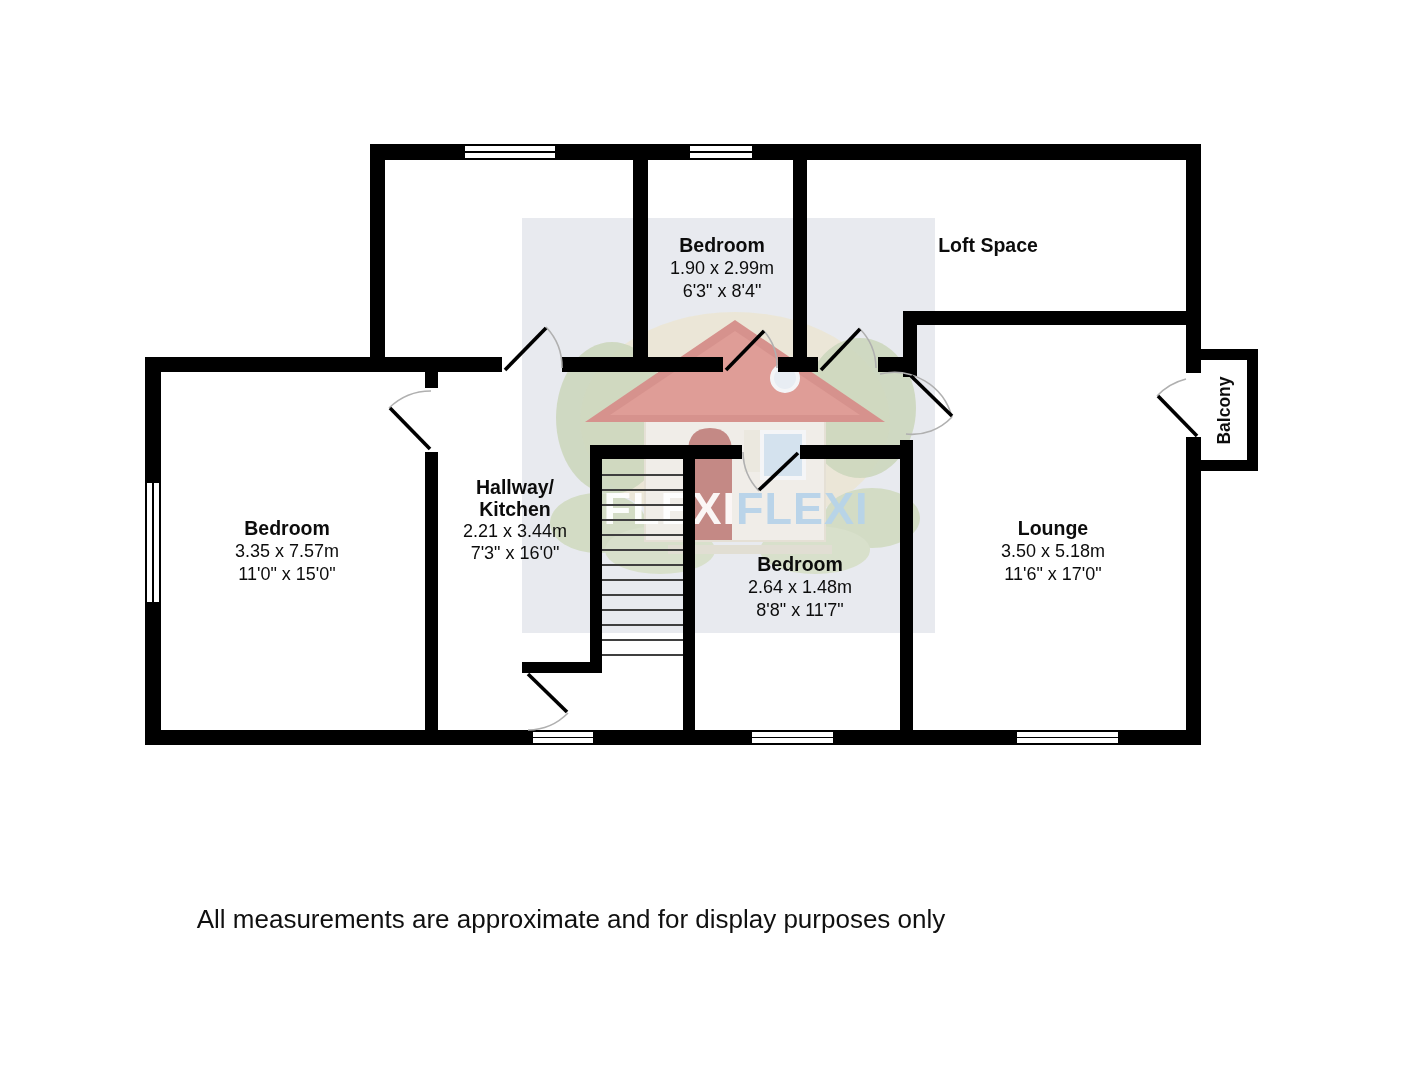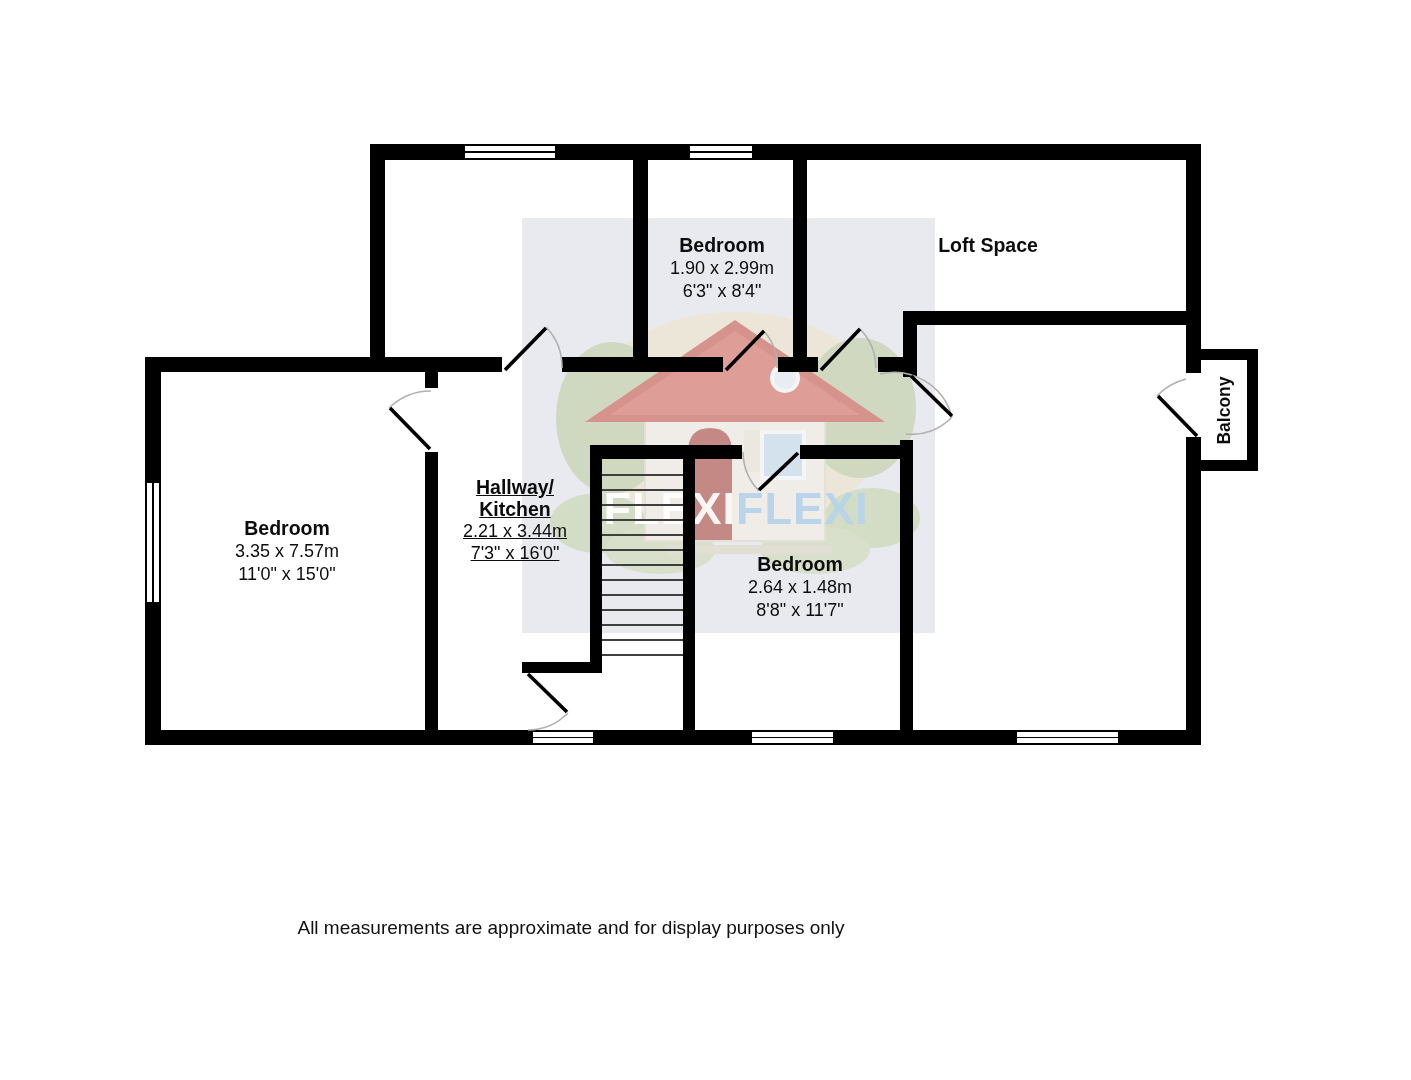--- a/index.html
+++ b/index.html
@@ -11,29 +11,29 @@
   .window-h{position:absolute;background:linear-gradient(to bottom,#000 0 12%,#fff 12% 44%,#000 44% 56%,#fff 56% 88%,#000 88% 100%);}
   .window-v{position:absolute;background:linear-gradient(to right,#000 0 12%,#fff 12% 44%,#000 44% 56%,#fff 56% 88%,#000 88% 100%);}
   .stairs{position:absolute;left:602px;top:461px;width:81px;height:197px;
           background:repeating-linear-gradient(to bottom,rgba(0,0,0,0) 0 13px,#3f3f3f 13px 15px);}
   .balcony-floor{position:absolute;left:1201px;top:360px;width:46px;height:100px;background:#ffffff;}
   .balcony-label{position:absolute;left:1201px;top:358px;width:46px;height:104px;
                  display:flex;align-items:center;justify-content:center;}
   .balcony-label span{transform:rotate(-90deg);white-space:nowrap;font-weight:bold;font-size:17.5px;color:#0d0d0d;}
   .room-label{position:absolute;width:220px;text-align:center;font-size:18px;line-height:23px;color:#0c0c0c;}
   .room-label .rname{font-weight:bold;font-size:19.5px;}
-  .hallway-label{line-height:22px;text-decoration:underline;}
+  .hallway-label{line-height:22px;}
   .brand{position:absolute;left:535px;top:483px;width:402px;text-align:center;
          font-weight:bold;font-size:45px;letter-spacing:1px;white-space:nowrap;}
   .brand .b1{color:rgba(255,255,255,0.92);}
   .brand .b2{color:rgba(182,211,233,0.95);}
   .footer-line1{position:absolute;left:0;top:869px;width:1411px;text-align:center;
                 font-size:22.5px;color:#101010;}
   .footer-line2{position:absolute;left:0;top:904px;width:1142px;text-align:center;
-                font-size:19px;color:#101010;margin-top:13px;}
+                font-size:26px;color:#101010;}
   svg.overlay{position:absolute;left:0;top:0;}
 </style>
 </head>
 <body>
 
 <div class="canvas">
 
   <div class="graybox"></div>
 
   <svg class="overlay" width="1411" height="1080" viewBox="0 0 1411 1080">
@@ -144,20 +144,25 @@
     <div class="rdim">2.21 x 3.44m</div>
     <div class="rdim">7'3" x 16'0"</div>
   </div>
 
   <div class="room-label" style="left:690px;top:553px">
     <div class="rname">Bedroom</div>
     <div class="rdim">2.64 x 1.48m</div>
     <div class="rdim">8'8" x 11'7"</div>
   </div>
 
+  <div class="room-label" style="left:943px;top:517px">
+    <div class="rname">Lounge</div>
+    <div class="rdim">3.50 x 5.18m</div>
+    <div class="rdim">11'6" x 17'0"</div>
+  </div>
 
   <div class="balcony-label">
     <span>Balcony</span>
   </div>
 
   <div class="footer-line2">All measurements are approximate and for display purposes only</div>
 
 </div>
 
 </body></html>

